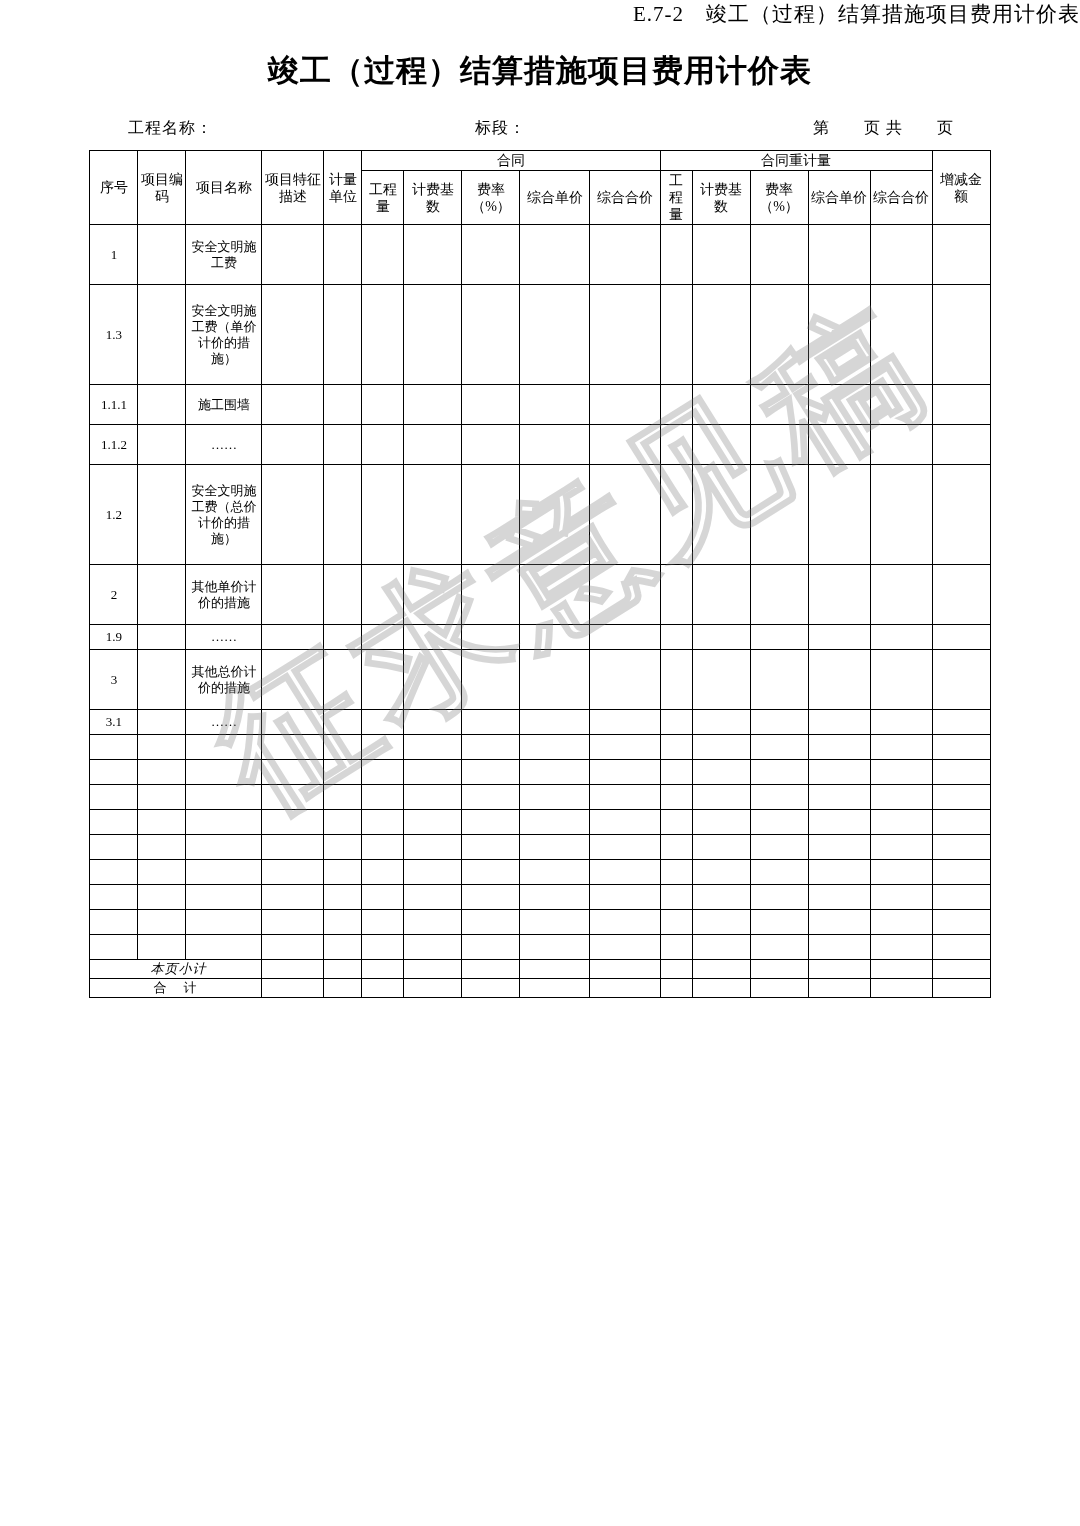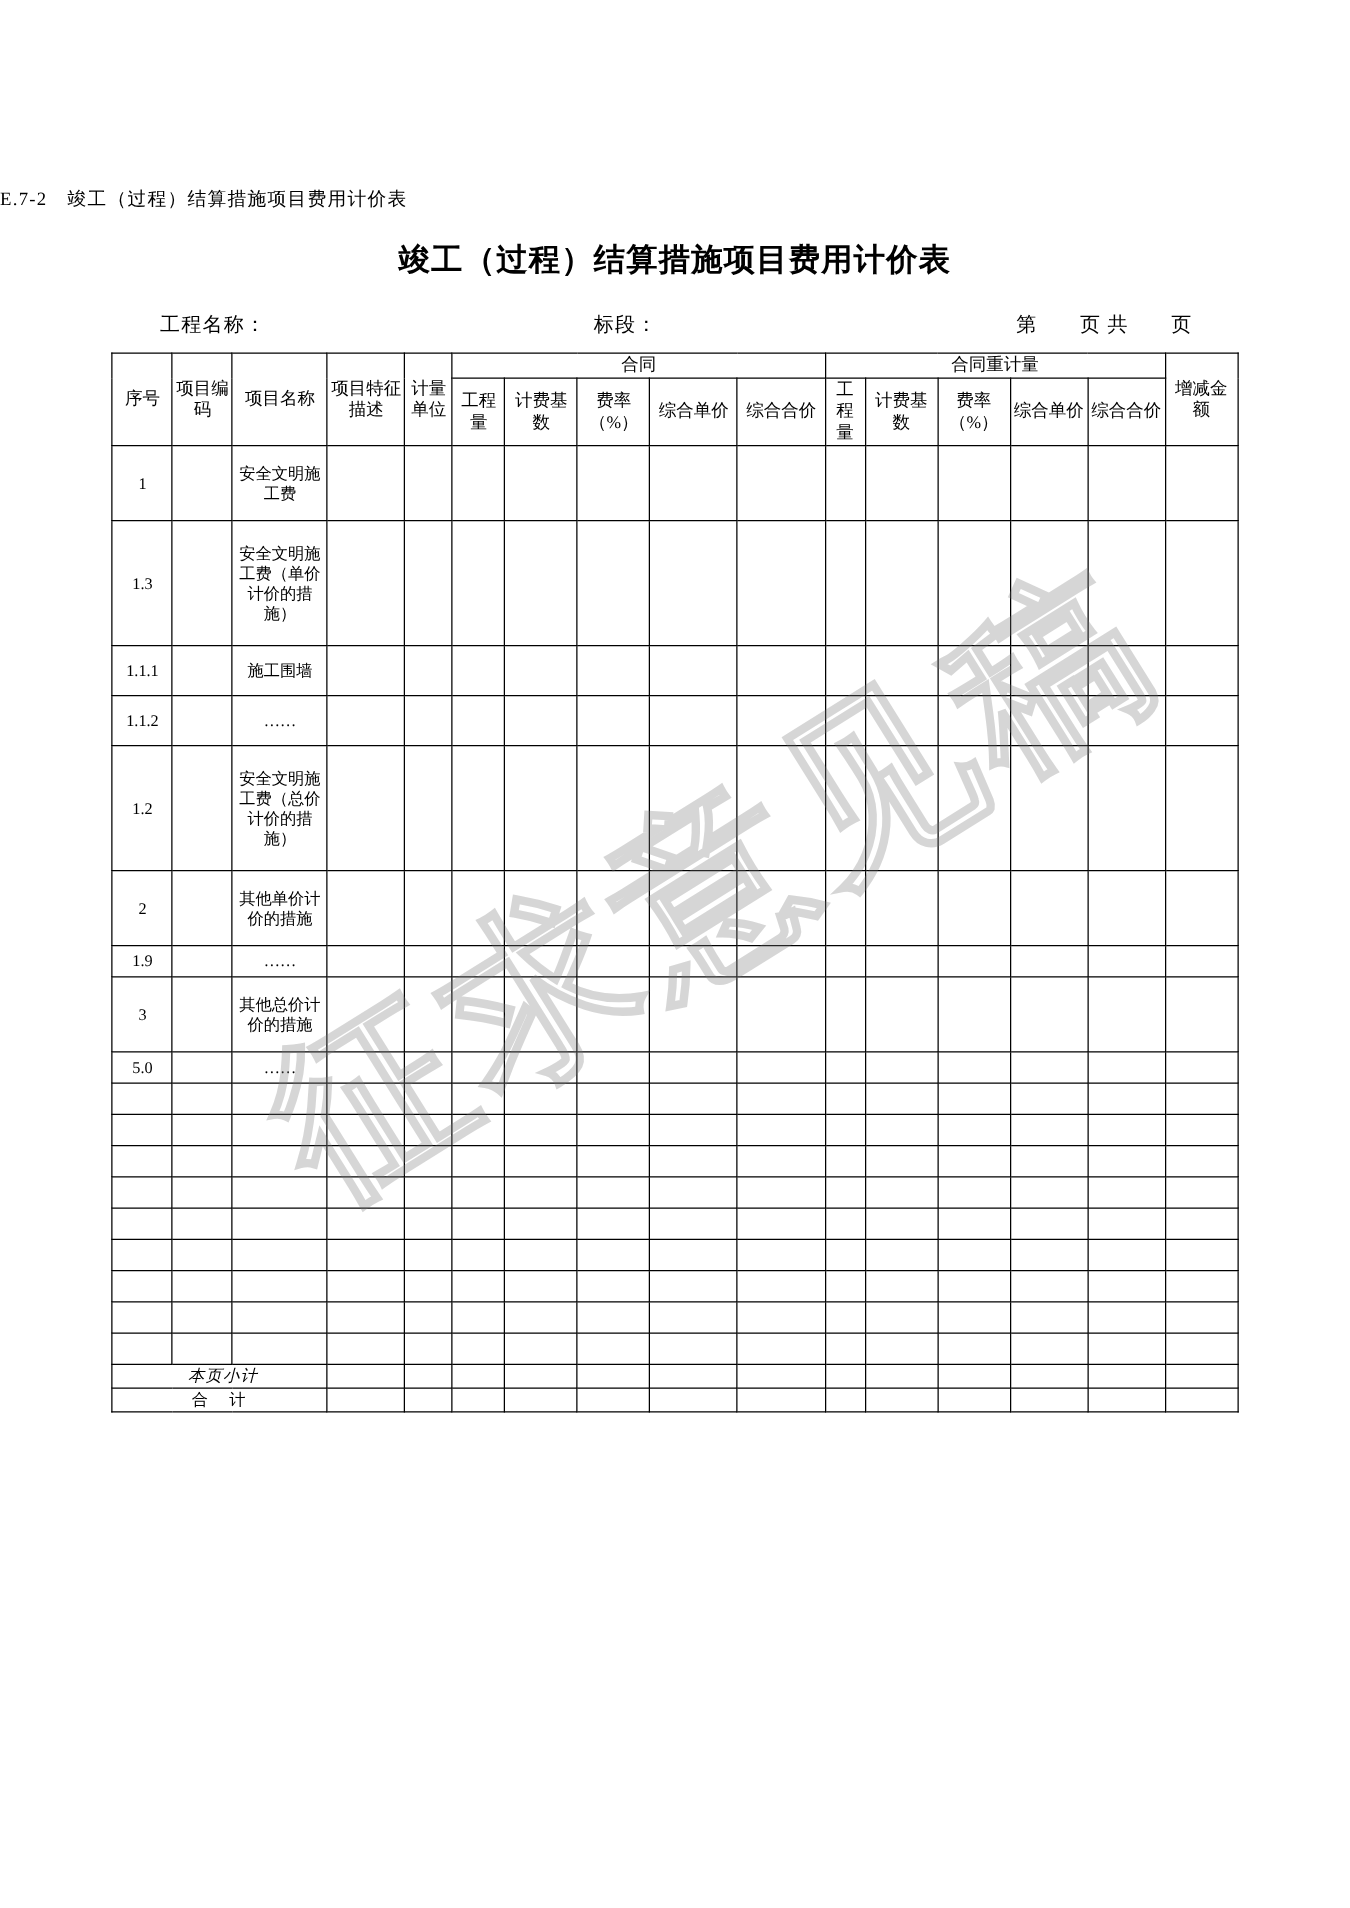--- a/index.html
+++ b/index.html
@@ -15,29 +15,28 @@
     color: #000000;
     overflow: hidden;
   }
   .page {
     position: relative;
     width: 1080px;
     height: 1526px;
     box-sizing: border-box;
   }
   .heading-1 {
-    text-align: left;
-    font-size: 15px;
+    text-align: right;
+    font-size: 21px;
     letter-spacing: 1px;
-    margin-top: 150px;
     font-family: "Liberation Serif", "DejaVu Serif", serif;
   }
   .heading-2 {
     text-align: center;
-    font-size: 25px;
+    font-size: 31px;
     font-weight: bold;
     letter-spacing: 1px;
     margin-top: 22px;
   }
   .meta-row {
     position: relative;
     width: 860px;
     margin: 26px auto 6px auto;
     height: 26px;
     font-size: 16px;
@@ -294,21 +293,21 @@
           <td></td>
           <td></td>
           <td></td>
           <td></td>
           <td></td>
           <td></td>
           <td></td>
           <td></td>
         </tr>
         <tr class="row-body" style="height: 20px;">
-          <td class="cell-idx">5.0</td>
+          <td class="cell-idx">3.1</td>
           <td></td>
           <td class="cell-name">……</td>
           <td></td>
           <td></td>
           <td></td>
           <td></td>
           <td></td>
           <td></td>
           <td></td>
           <td></td>

